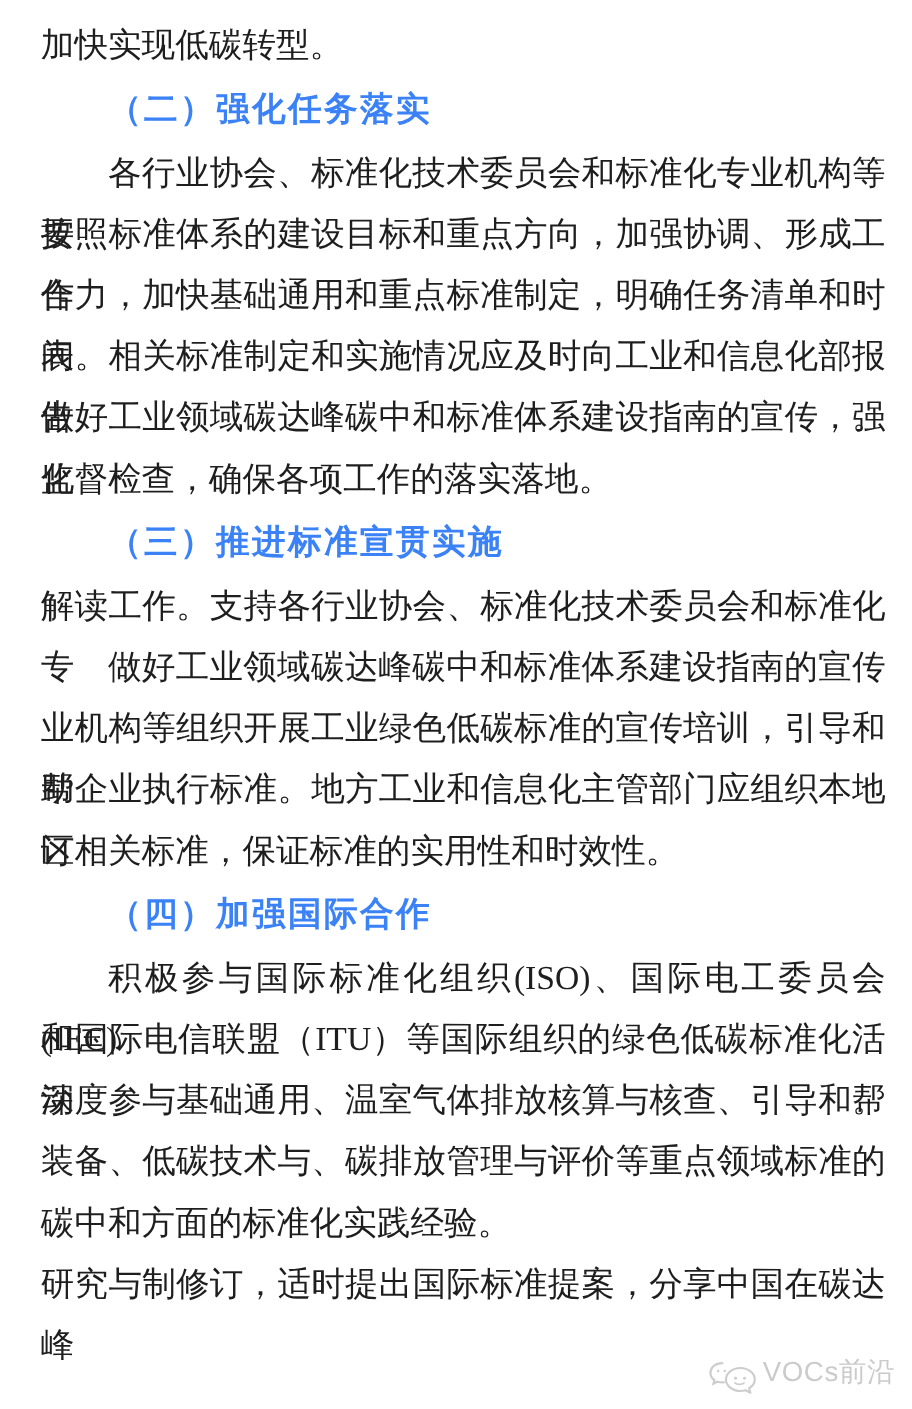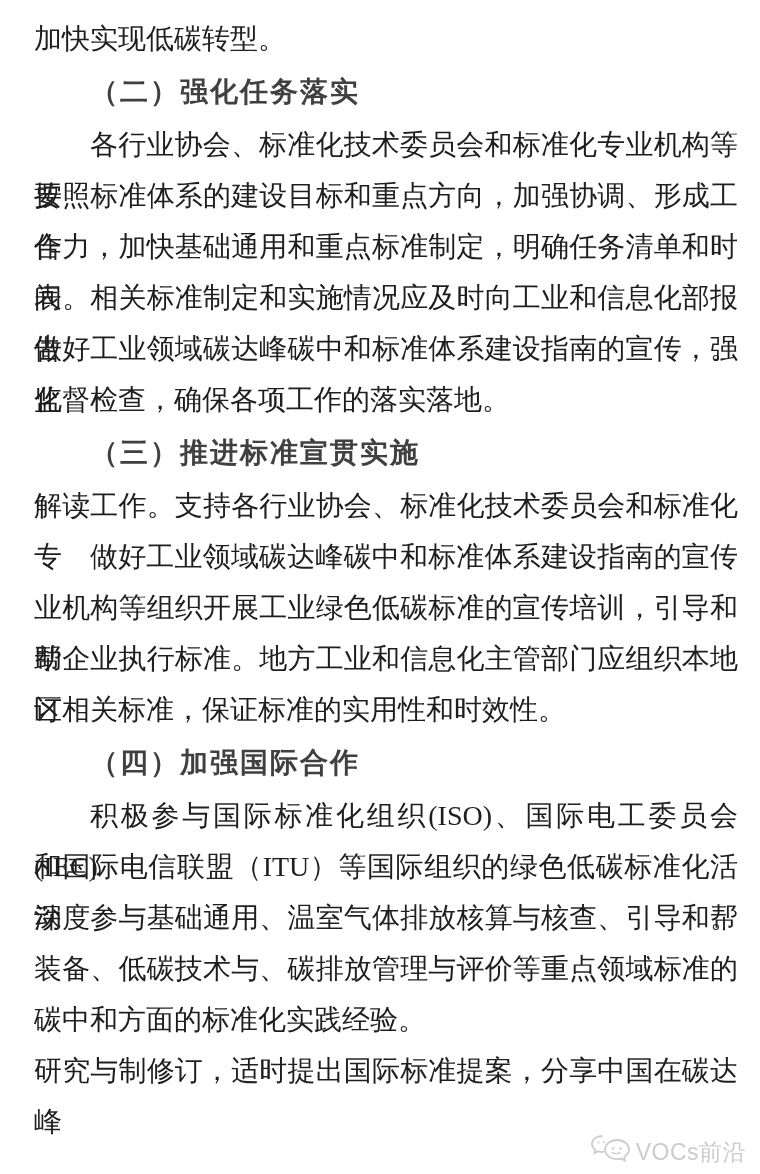--- a/index.html
+++ b/index.html
@@ -40,29 +40,29 @@
     -moz-text-align-last: justify;
   }
   .line.indent {
     text-indent: 2em;
   }
   .line.heading {
     font-weight: 700;
     height: 55px;
     line-height: 55px;
     text-indent: 2em;
-    color: #404040;
+    color: #3b82f6;
     letter-spacing: 2px;
   }
   .watermark {
     position: absolute;
     right: 14px;
     bottom: 10px;
     display: flex;
-    align-items: flex-end;
+    align-items: flex-start;
     gap: 5px;
     color: #cbcbcb;
     font-family: "Liberation Sans", "DejaVu Sans", sans-serif;
     font-size: 23px;
     line-height: 1;
     user-select: none;
   }
   .wm-icon {
     display: inline-flex;
     align-items: center;

